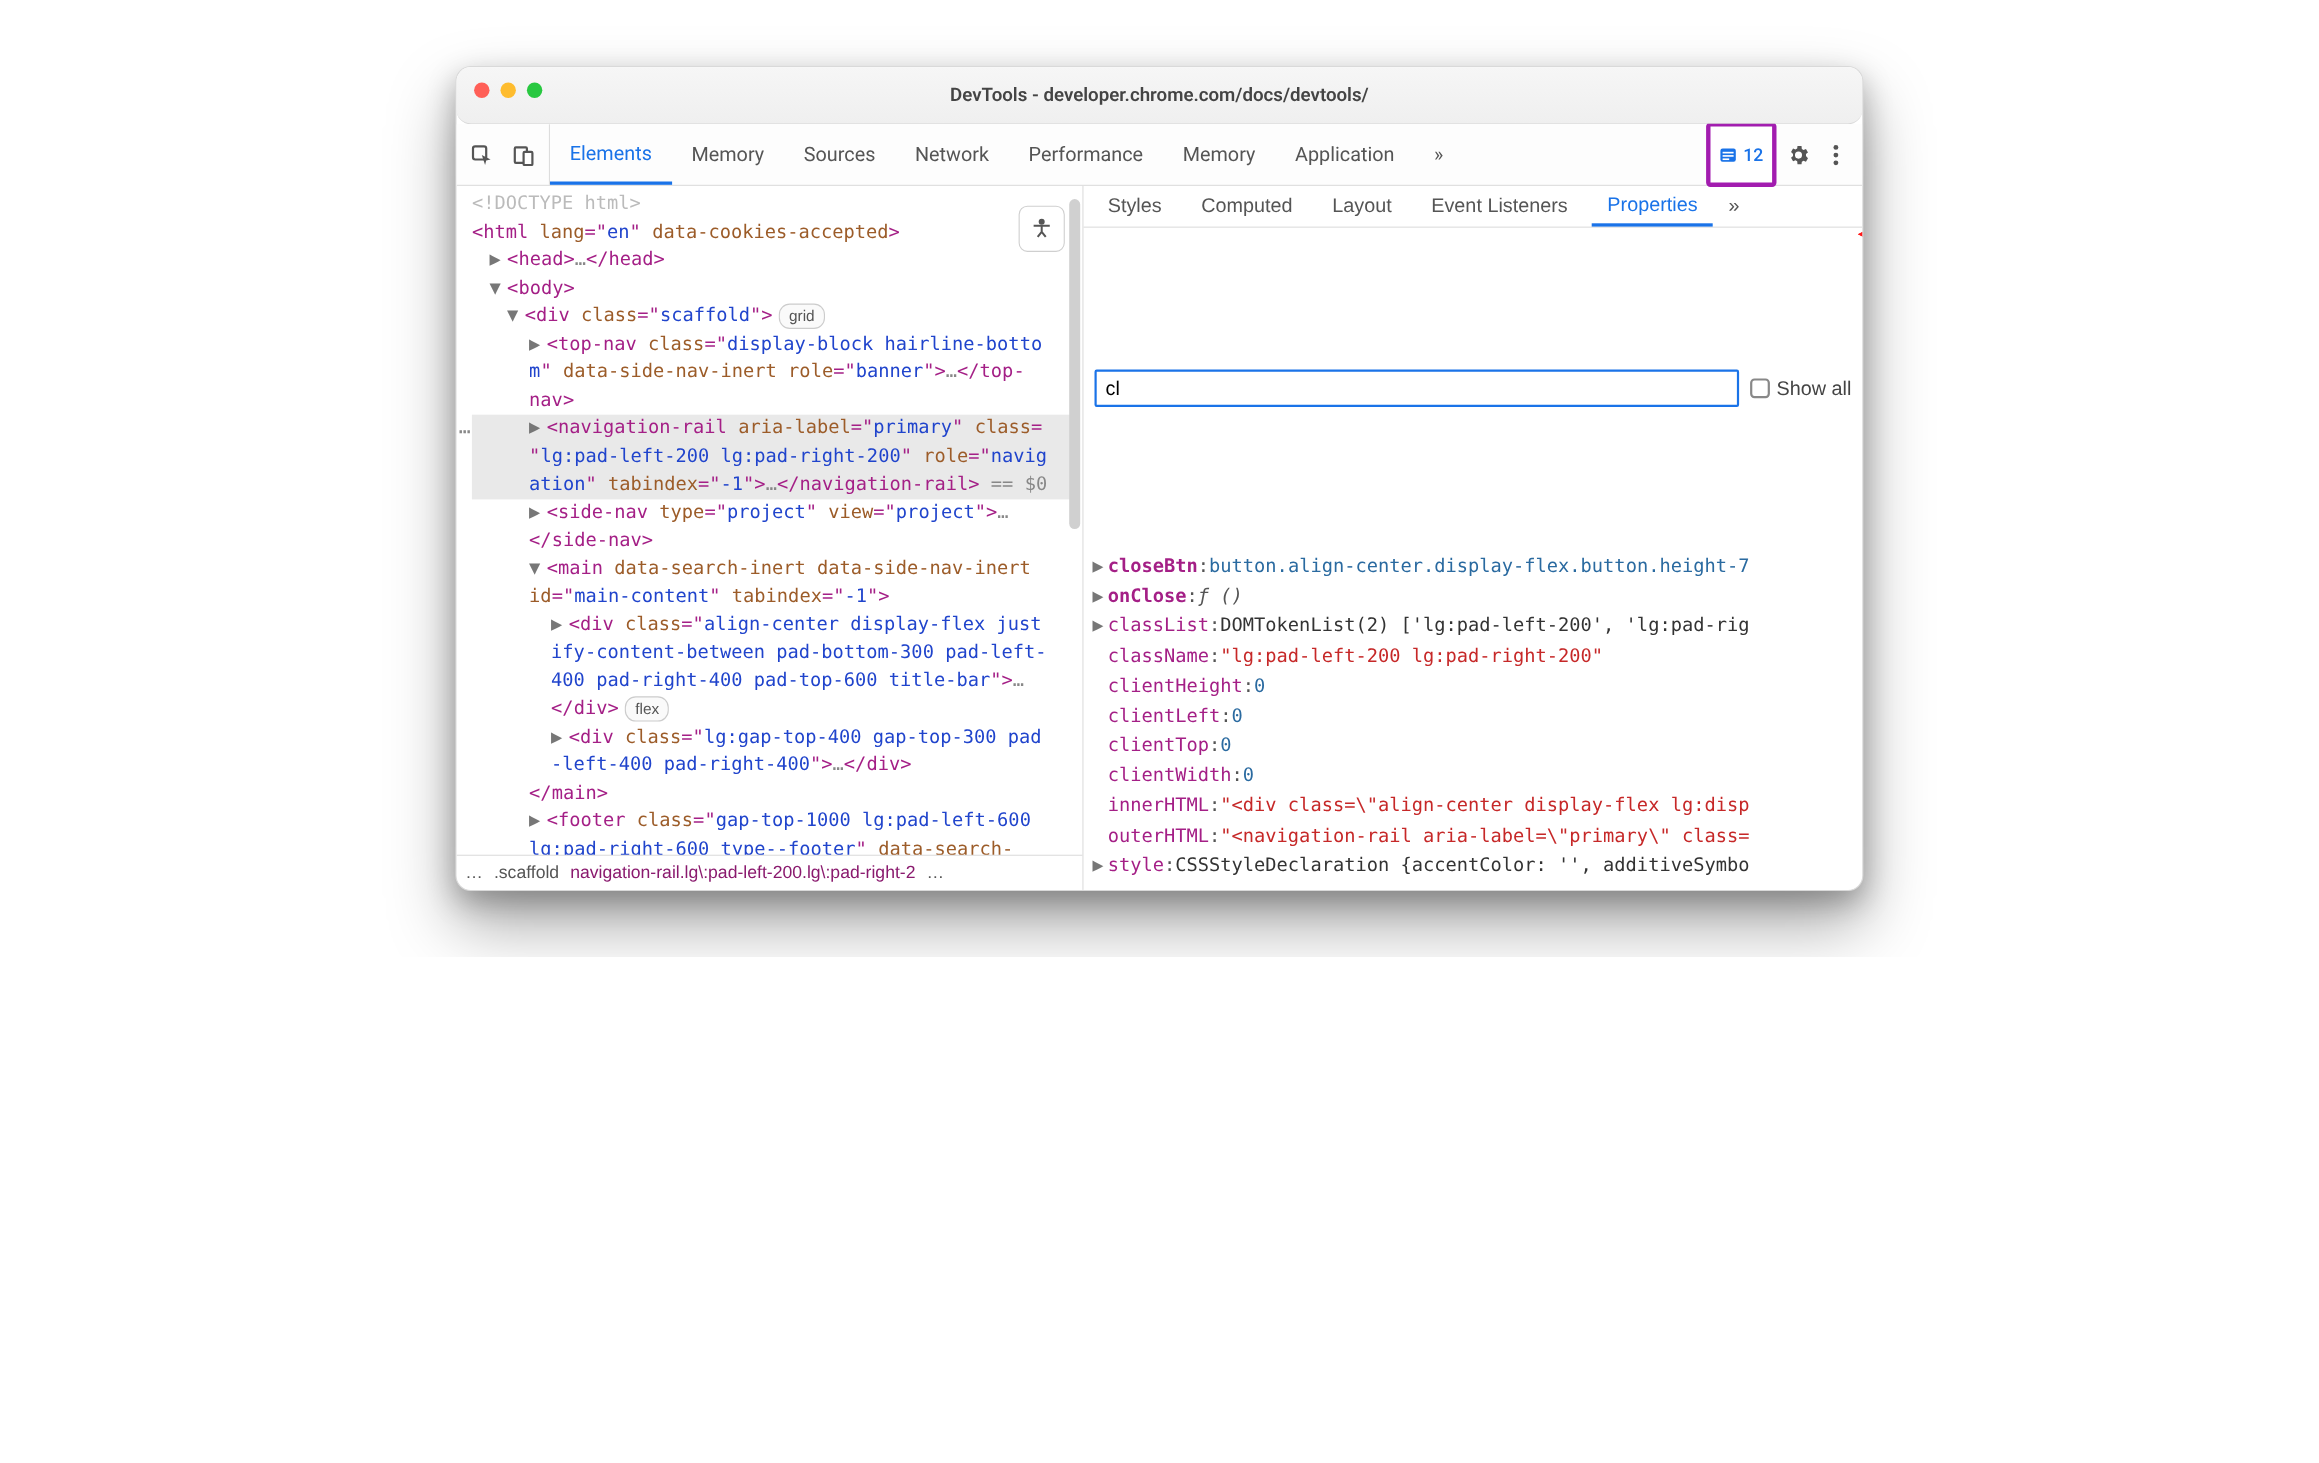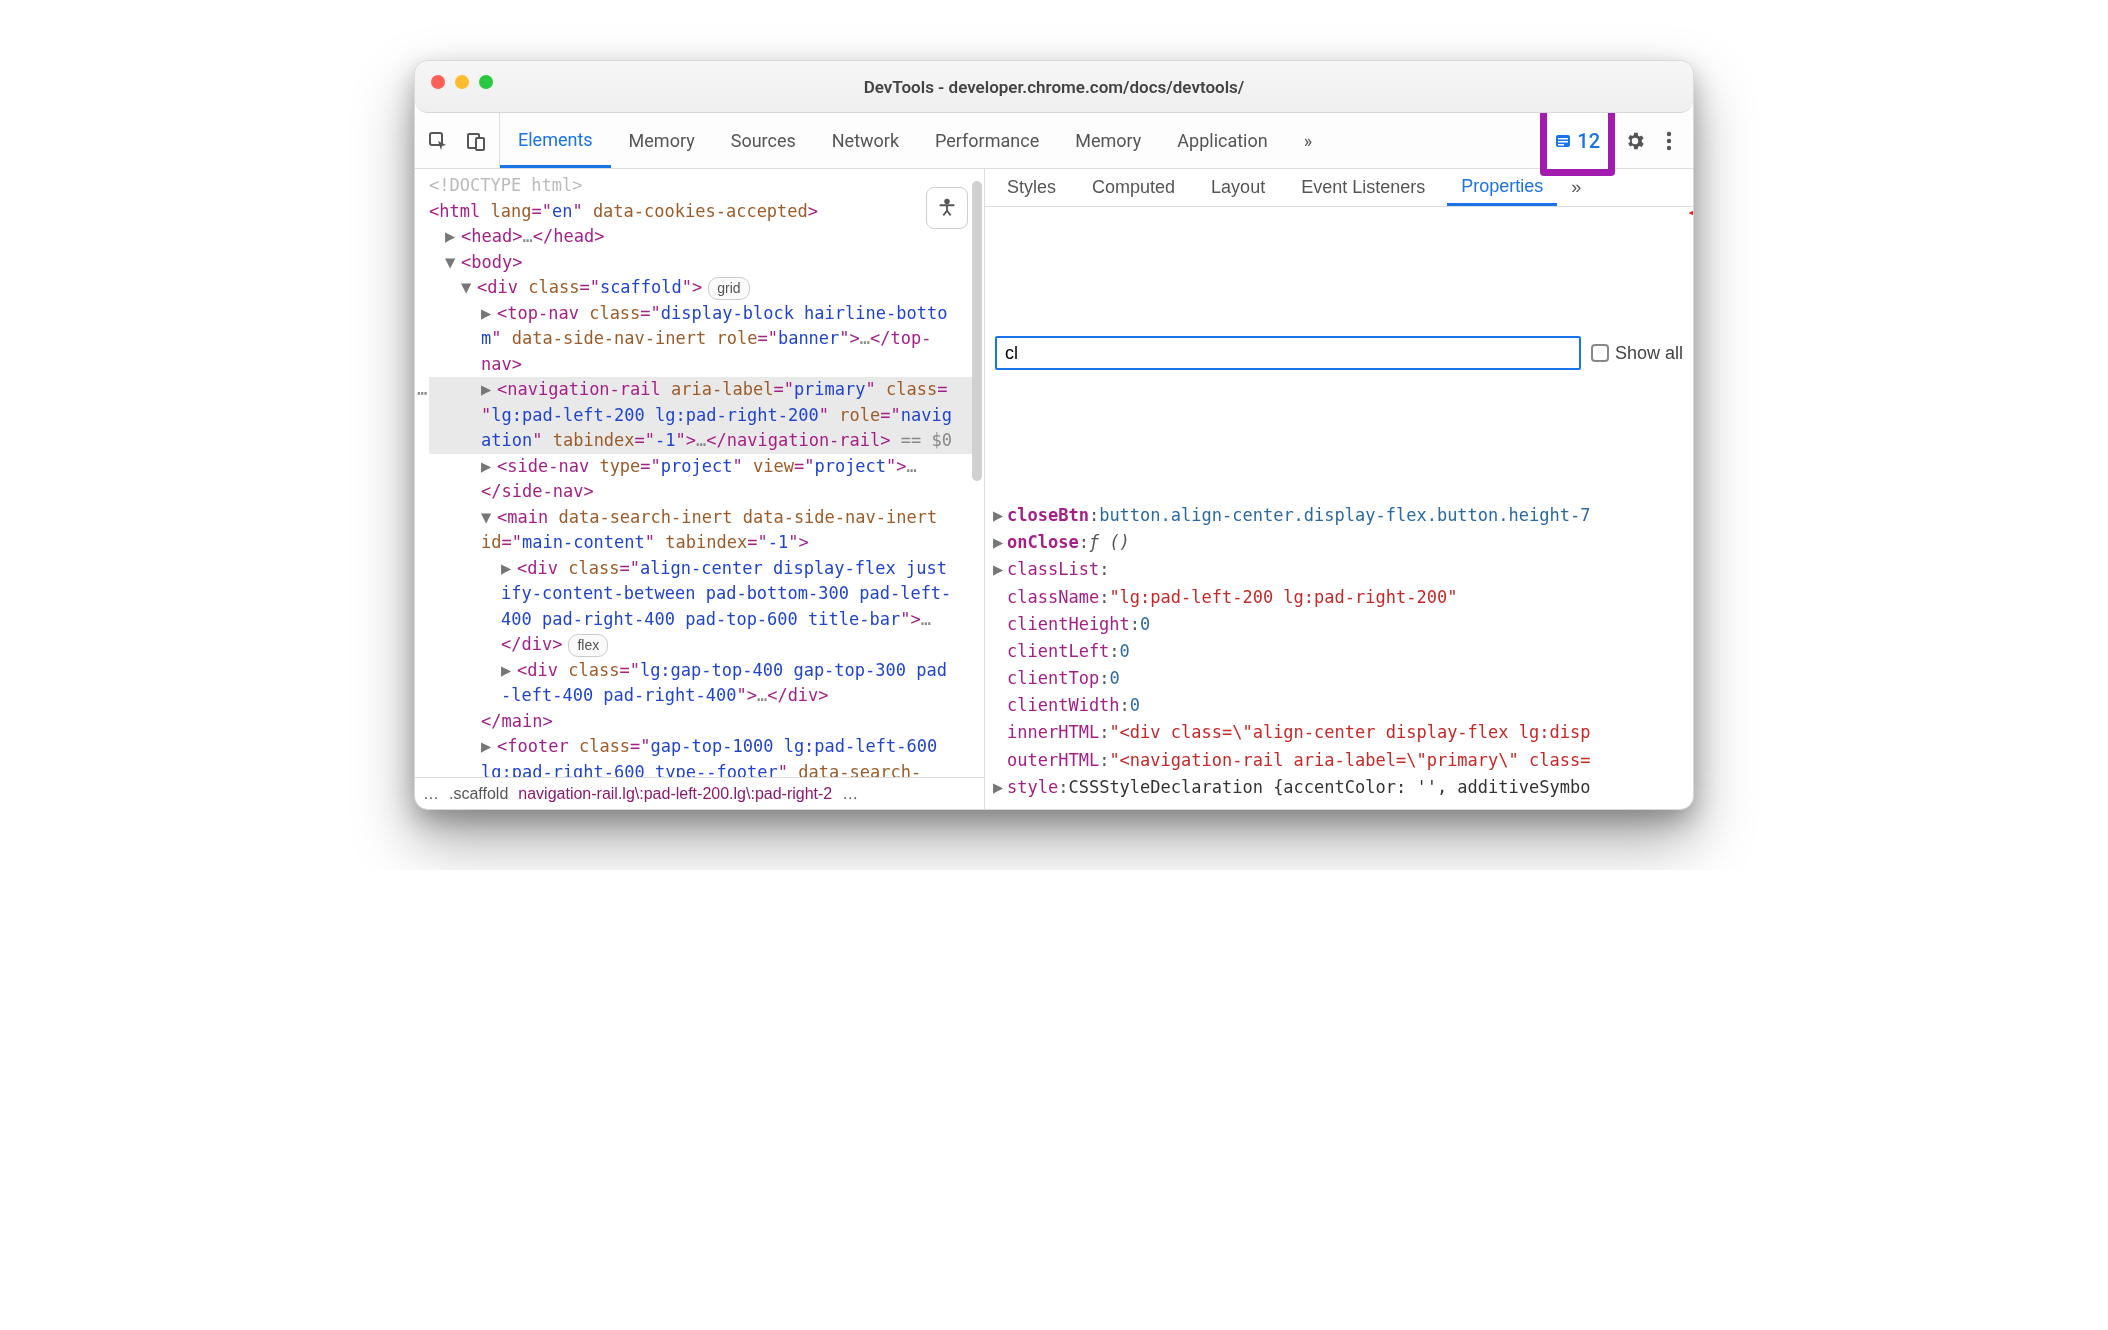--- a/index.html
+++ b/index.html
@@ -41,21 +41,21 @@
     height:56px;
     border-bottom:1px solid #ddd;
     background:#fdfdfd;
   }
   .tool-left { display:flex; align-items:center; padding:0 8px; gap:8px; border-right:1px solid #ddd; height:100%;}
   .icon-box { width:30px; height:30px; display:flex; align-items:center; justify-content:center; color:#555; }
   .tabs { display:flex; flex:1; height:100%; }
   .tab { padding:0 18px; display:flex; align-items:center; color:#555; cursor:pointer; font-size:18px;}
   .tab.active { color:#1a73e8; border-bottom:3px solid #1a73e8; }
   .tool-right { display:flex; align-items:center; gap:6px; padding:0 10px;}
-  .badge { display:flex; align-items:center; gap:6px; background:#fff; border:7px solid #a21caf; color:#1a73e8; border-radius:4px; padding:16px 8px; font-size:20px; font-weight:500;}
+  .badge { display:flex; align-items:center; gap:6px; background:#fff; border:4px solid #a21caf; color:#1a73e8; border-radius:4px; padding:16px 8px; font-size:16px; font-weight:500;}
   .gear, .kebab { width:28px; height:28px; display:flex; align-items:center; justify-content:center; color:#555;}
   
   .split { display:flex; height:640px; }
   .left-pane { width:570px; border-right:1px solid #ddd; display:flex; flex-direction:column; font-family: Menlo, Consolas, monospace; font-size:17px; line-height:1.5; position:relative;}
   .right-pane { flex:1; display:flex; flex-direction:column; font-family: Menlo, Consolas, monospace; font-size:17px;justify-content:space-between;}
   
   .tree-wrap { flex:1; overflow:hidden; position:relative; padding:4px 6px 0 14px;}
   .tree-line { white-space: pre-wrap; word-break: break-all; padding-left:0; }
   .indent1{padding-left:16px;} .indent2{padding-left:32px;} .indent3{padding-left:52px;} .indent4{padding-left:72px;}
   .selected-row { background:#e9e9e9; }
@@ -248,20 +248,21 @@
         <div class="prop-line">
             <span class="p-tw">▶</span>
             <span class="p-key-bold">onClose</span>
             <span class="p-col">: </span>
             <span class="p-fn">ƒ ()</span>
           </div>
         <div class="prop-line">
             <span class="p-tw">▶</span>
             <span class="p-key">classList</span>
             <span class="p-col">: </span>
+            <span class="p-text">DOMTokenList(2) ['lg:pad-left-200', 'lg:pad-rig</span>
           </div>
         <div class="prop-line">
             <span class="p-tw"> </span>
             <span class="p-key">className</span>
             <span class="p-col">: </span>
             <span class="p-str">"lg:pad-left-200 lg:pad-right-200"</span>
           </div>
         <div class="prop-line">
             <span class="p-tw"> </span>
             <span class="p-key">clientHeight</span>

